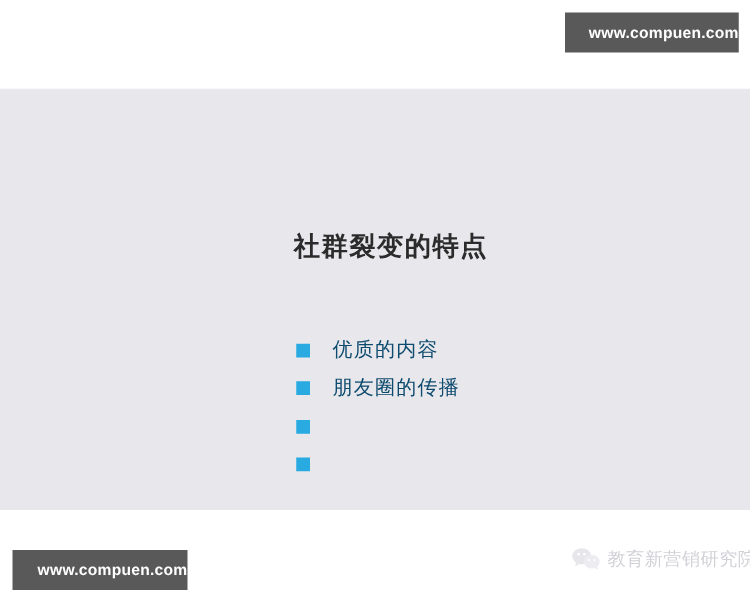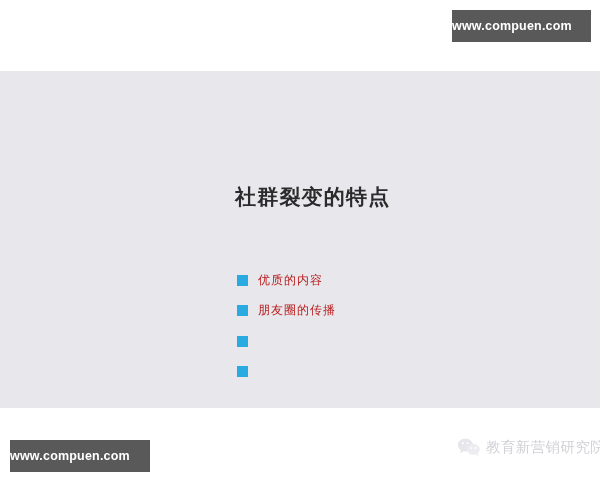--- a/index.html
+++ b/index.html
@@ -27,21 +27,21 @@
   
   .watermark {
     position: absolute;
     background: #595959;
     color: #ffffff;
     font-size: 12.5px;
     font-weight: bold;
     letter-spacing: 0.2px;
     display: flex;
     align-items: center;
-    justify-content: flex-start;
+    justify-content: flex-end;
     white-space: nowrap;
   }
   #watermark-top {
     left: 452px;
     top: 10px;
     width: 139px;
     height: 32px;
   }
   #watermark-bottom {
     left: 10px;
@@ -85,23 +85,23 @@
   }
 
   .bullet-marker {
     width: 11px;
     height: 11px;
     background: #29abe2;
     flex: 0 0 auto;
   }
 
   .bullet-label {
-    margin-left: 10px;
-    font-size: 12px;
-    color: #b91c1c;
+    margin-left: 18px;
+    font-size: 16px;
+    color: #0c4a6e;
     letter-spacing: 1px;
     white-space: nowrap;
   }
 
   
   #wechat-signature {
     position: absolute;
     left: 457px;
     top: 366px;
     display: flex;

